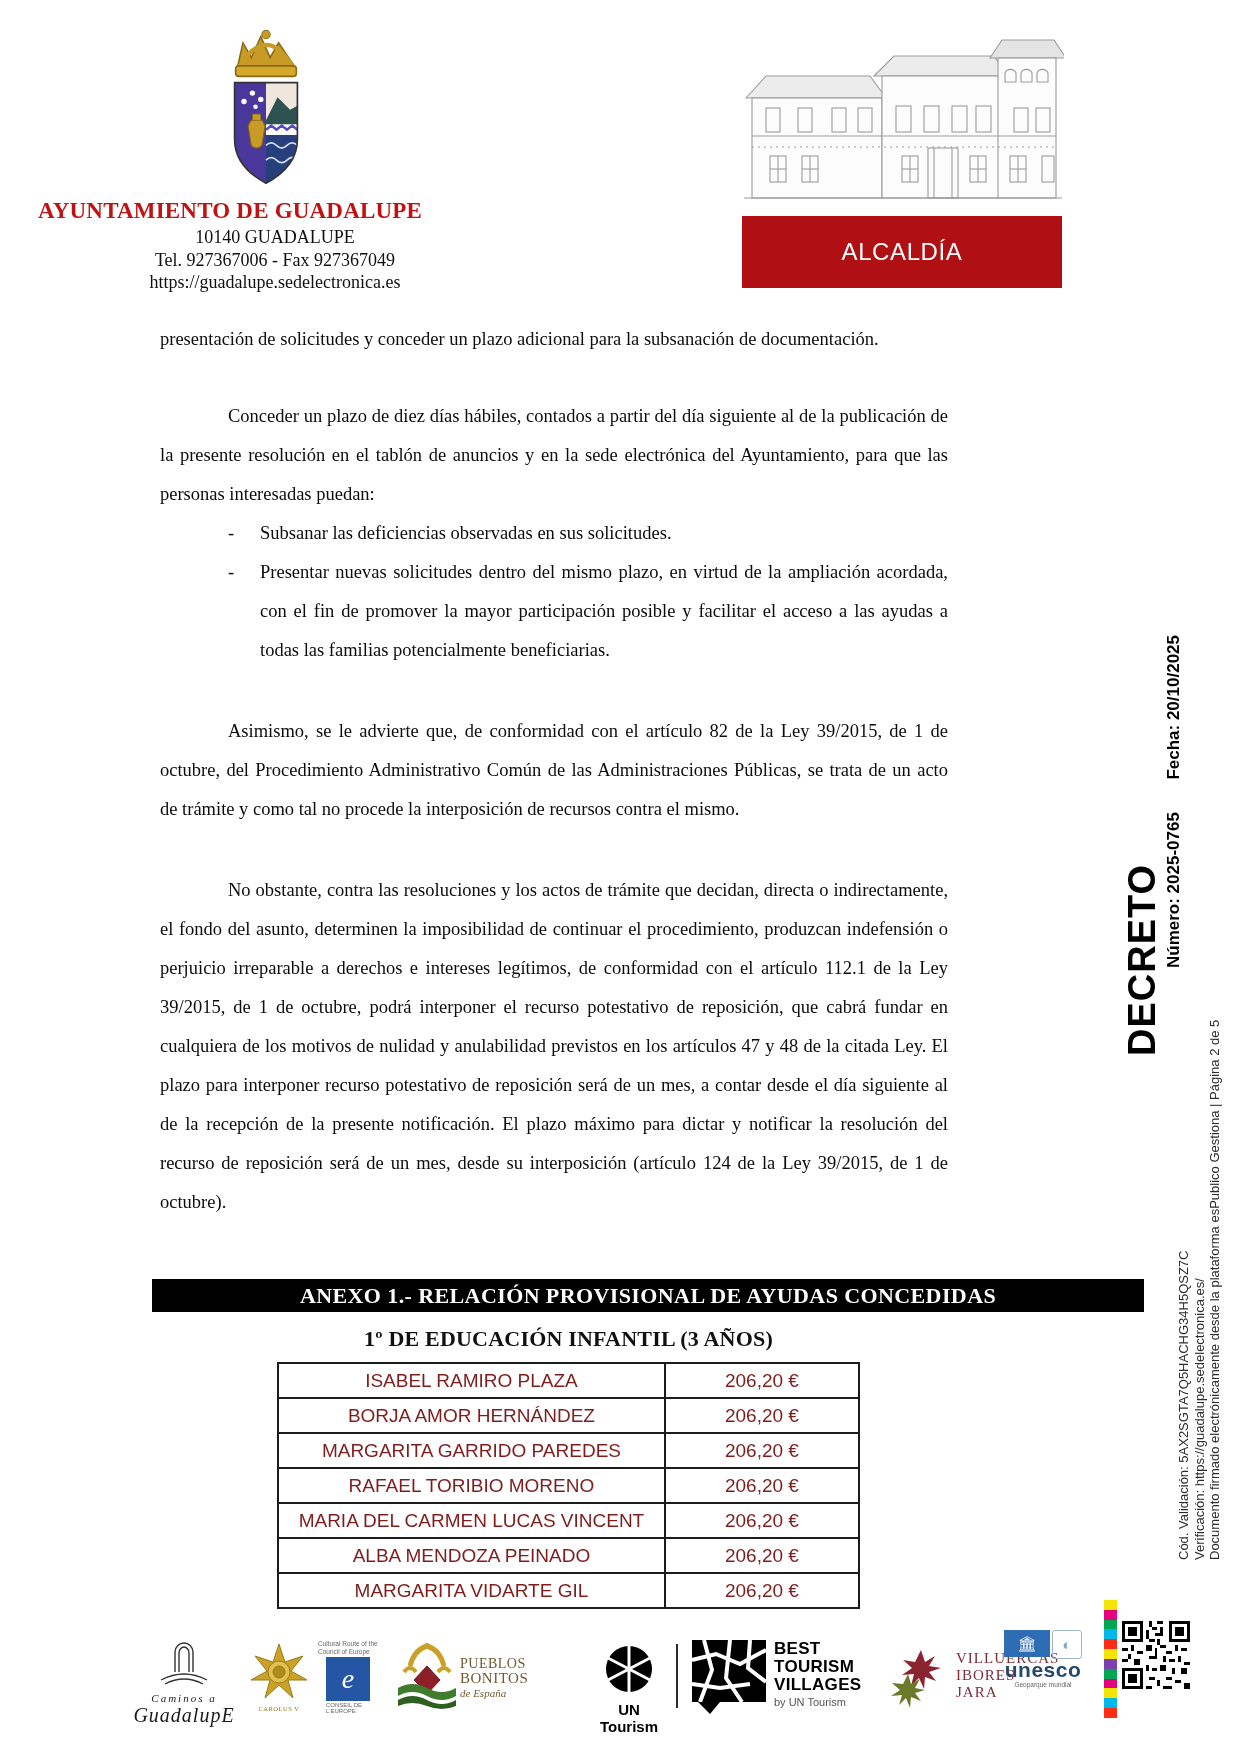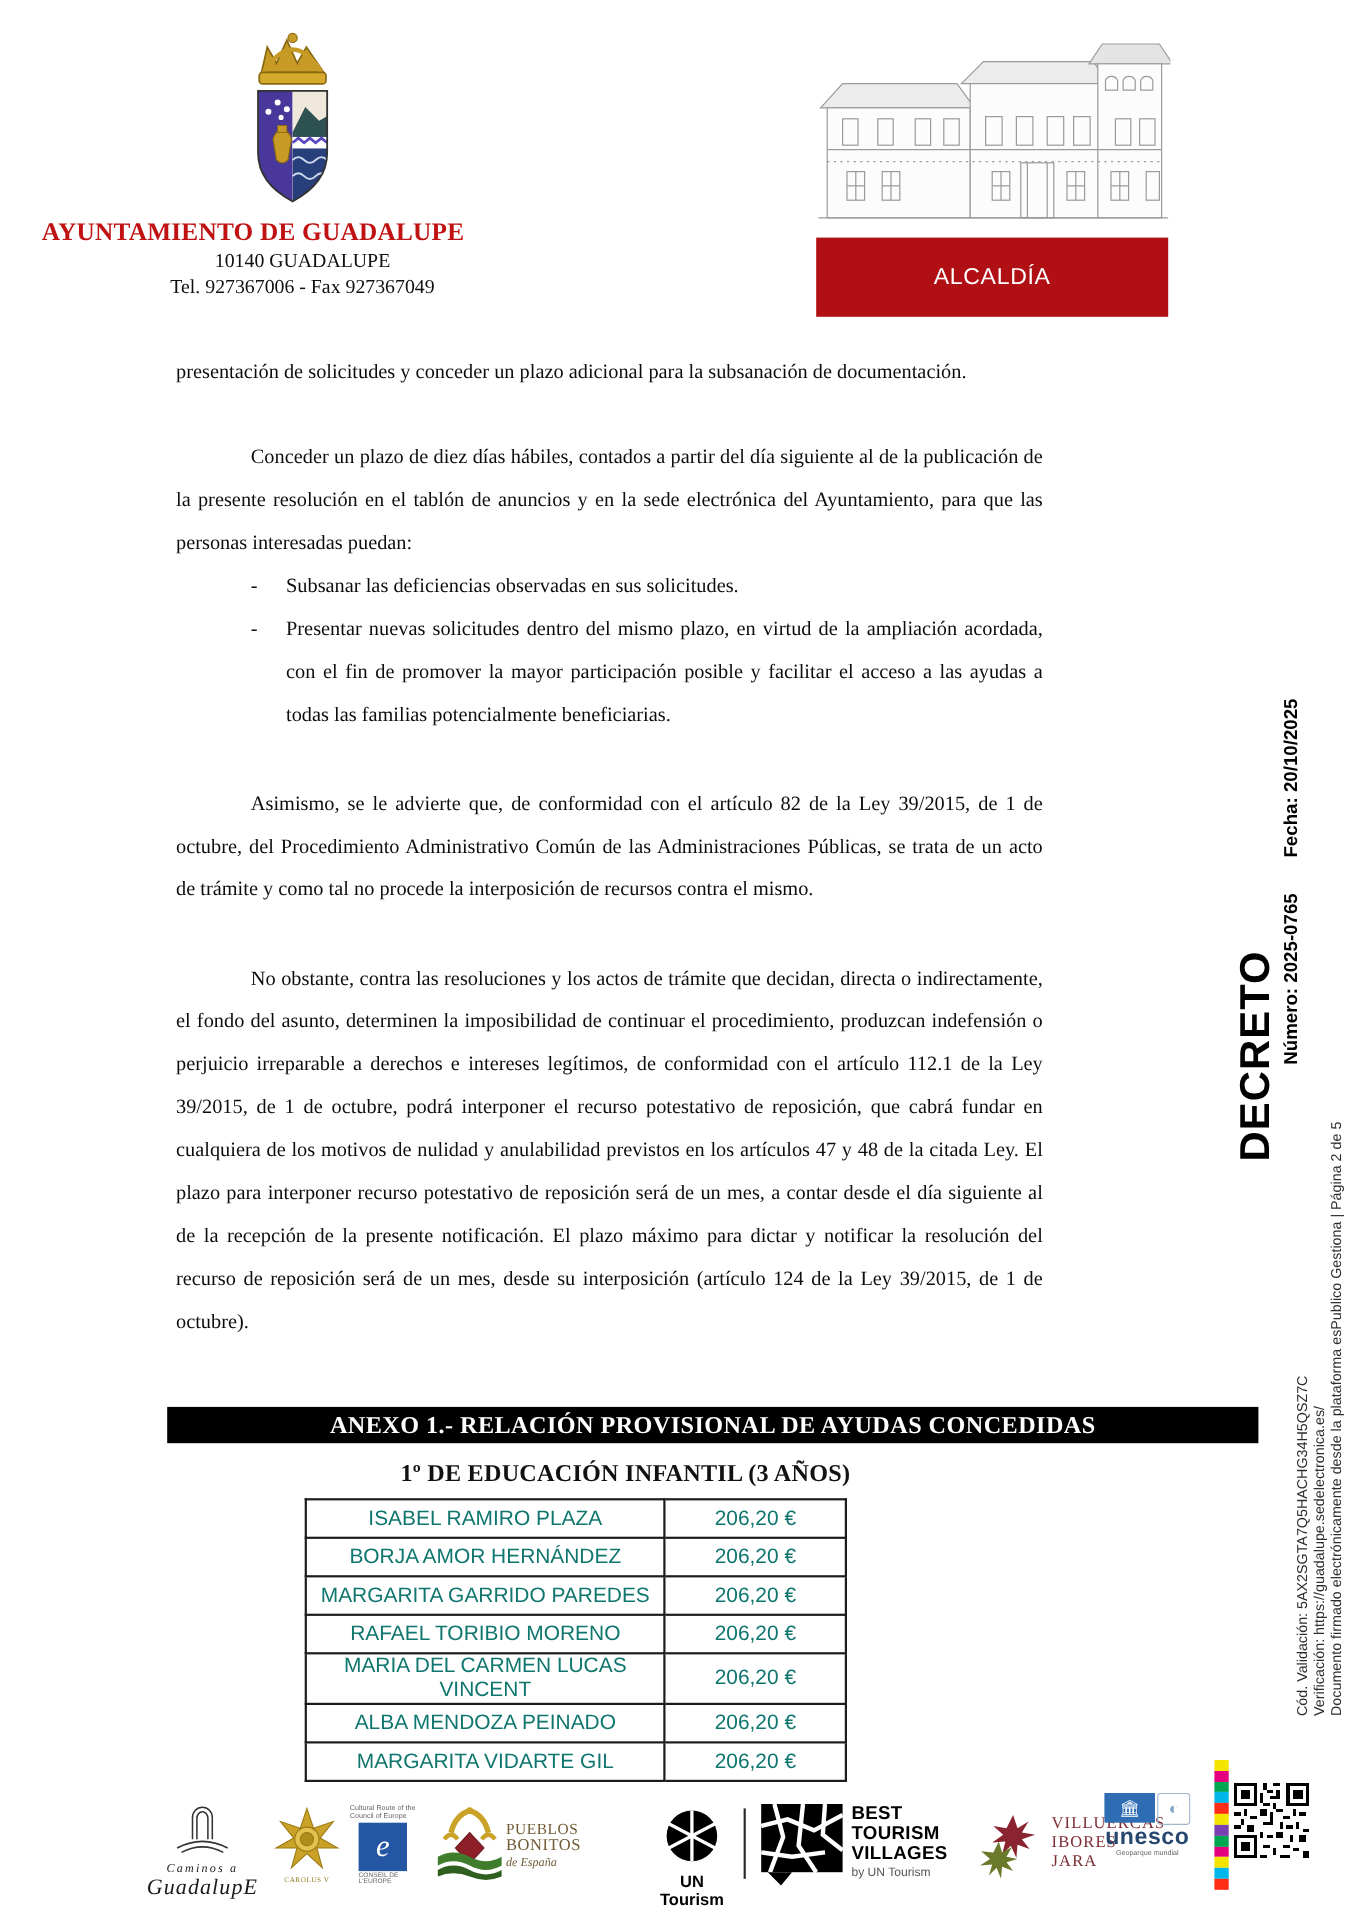--- a/index.html
+++ b/index.html
@@ -10,39 +10,39 @@
   }
   
   .crest{position:absolute;left:208px;top:24px;width:116px;height:178px;}
   .org-title{position:absolute;left:38px;top:198px;width:474px;text-align:left;
     font-size:23px;font-weight:bold;color:#c01212;letter-spacing:.2px;}
   .org-address{position:absolute;left:38px;top:226px;width:474px;text-align:center;
     font-size:18px;line-height:22.5px;color:#101010;}
   .building{position:absolute;left:742px;top:36px;width:322px;height:172px;}
   .dept-banner{position:absolute;left:742px;top:216px;width:320px;height:72px;
     background:#b01014;color:#fff;display:flex;align-items:center;justify-content:center;
-    font-family:"Liberation Sans",sans-serif;font-size:21px;letter-spacing:.6px;}
+    font-family:"Liberation Sans",sans-serif;font-size:24px;letter-spacing:.6px;}
   
   .doc-body{position:absolute;left:160px;top:320px;width:788px;
     font-size:18.5px;line-height:39px;text-align:justify;color:#0c0c0c;}
   .doc-body p{margin:0;}
   .p-indent{text-indent:68px;}
   .gap1{margin-top:38px !important;}
   .gap2{margin-top:42px !important;}
   ul.dash-list{list-style:none;margin:0;padding:0;}
   ul.dash-list li{position:relative;padding-left:100px;text-align:justify;}
   ul.dash-list li .dash{position:absolute;left:68px;top:0;}
   
   .annex-banner{position:absolute;left:152px;top:1279px;width:992px;height:33px;
     background:#000;color:#fff;text-align:center;line-height:33px;
     font-size:22px;font-weight:bold;letter-spacing:.4px;}
   .annex-subtitle{position:absolute;left:277px;top:1326px;width:583px;text-align:center;
     font-size:22px;font-weight:bold;letter-spacing:.2px;}
-  table.benef{position:absolute;left:277px;top:1362px;width:493px;border-collapse:collapse;
-    font-family:"Liberation Sans",sans-serif;font-size:19px;color:#0f766e;}
+  table.benef{position:absolute;left:277px;top:1362px;width:583px;border-collapse:collapse;
+    font-family:"Liberation Sans",sans-serif;font-size:19px;color:#7f1d1d;}
   table.benef td{border:2px solid #1c1c1c;height:33px;text-align:center;padding:0 4px;}
   table.benef td.name-cell{width:389px;}
   table.benef td.amount-cell{width:190px;border-radius:13px;}
   
   .stamp{position:absolute;left:1120px;top:1056px;width:425px;
     transform:rotate(-90deg);transform-origin:0 0;
     font-family:"Liberation Sans",sans-serif;color:#000;}
   .stamp-title{font-size:38px;font-weight:bold;letter-spacing:1px;line-height:44px;}
   .stamp-meta{display:flex;justify-content:space-between;box-sizing:border-box;
     padding-left:88px;padding-right:4px;font-size:17px;font-weight:bold;line-height:20px;}
@@ -128,20 +128,21 @@
         <path d="M55,116 q5,-5 10,0 q5,5 10,0 q5,-5 10,0" fill="none" stroke="#cfd8ee" stroke-width="1.6"></path>
         <path d="M55,130 q5,-5 10,0 q5,5 10,0 q5,-5 10,0" fill="none" stroke="#cfd8ee" stroke-width="1.6"></path>
       </g>
       <path d="M25,56 H85 V110 Q85 136 55 152 Q25 136 25 110 Z" fill="none" stroke="#333" stroke-width="1.6"></path>
     </svg>
   </span>
   <div class="org-title">AYUNTAMIENTO DE GUADALUPE</div>
   <div class="org-address">
     <div>10140 GUADALUPE</div>
     <div>Tel. 927367006 -  Fax 927367049</div>
+    <div>https://guadalupe.sedelectronica.es</div>
   </div>
 
   <span class="building">
     <svg width="322" height="172" viewBox="0 0 322 172">
       <g stroke="#9b9b9b" stroke-width="1.1" fill="none">
         <polygon points="4,62 24,40 128,40 144,62" fill="#ececec"></polygon>
         <rect x="10" y="62" width="130" height="100" fill="#fcfcfc"></rect>
         <polygon points="132,40 152,20 252,20 266,40" fill="#ececec"></polygon>
         <rect x="140" y="40" width="118" height="122" fill="#fcfcfc"></rect>
         <polygon points="248,22 260,4 312,4 324,22" fill="#e4e4e4"></polygon>

